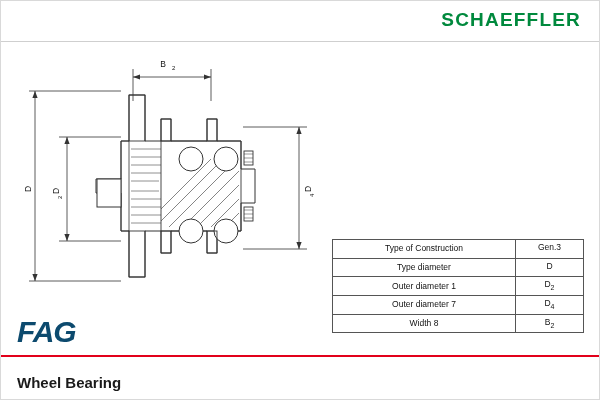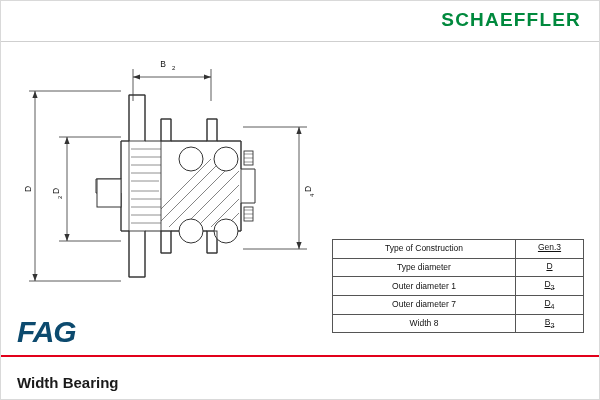--- a/index.html
+++ b/index.html
@@ -48,21 +48,21 @@
     font-size:8.5px;
     color:#111;
   }
   .spec-table td{
     border:1px solid #555;
     height:15px;
     padding:0 6px;
     line-height:15px;
   }
   .spec-table td.label{ width:170px; text-align:center; }
-  .spec-table td.value{ text-align:center;text-decoration:underline; }
+  .spec-table td.value{ text-align:center; }
   .sub{font-size:7px; vertical-align:sub;}
   
   .fag-logo{
     position:absolute;
     left:16px; bottom:50px;
     font-size:30px;
     font-weight:bold;
     font-style:italic;
     color:#0c4a6e;
     letter-spacing:-1px;
@@ -221,15 +221,15 @@
       </tr>
       <tr>
         <td class="label">Width 8</td>
         <td class="value"><span>B</span><span class="sub">2</span></td>
       </tr>
     </tbody>
   </table>
 
   <div class="fag-logo">FAG</div>
   <div class="footer-rule"></div>
-  <div class="footer-title">Width Bearing</div>
+  <div class="footer-title">Wheel Bearing</div>
 
 </div>
 
 </body></html>

